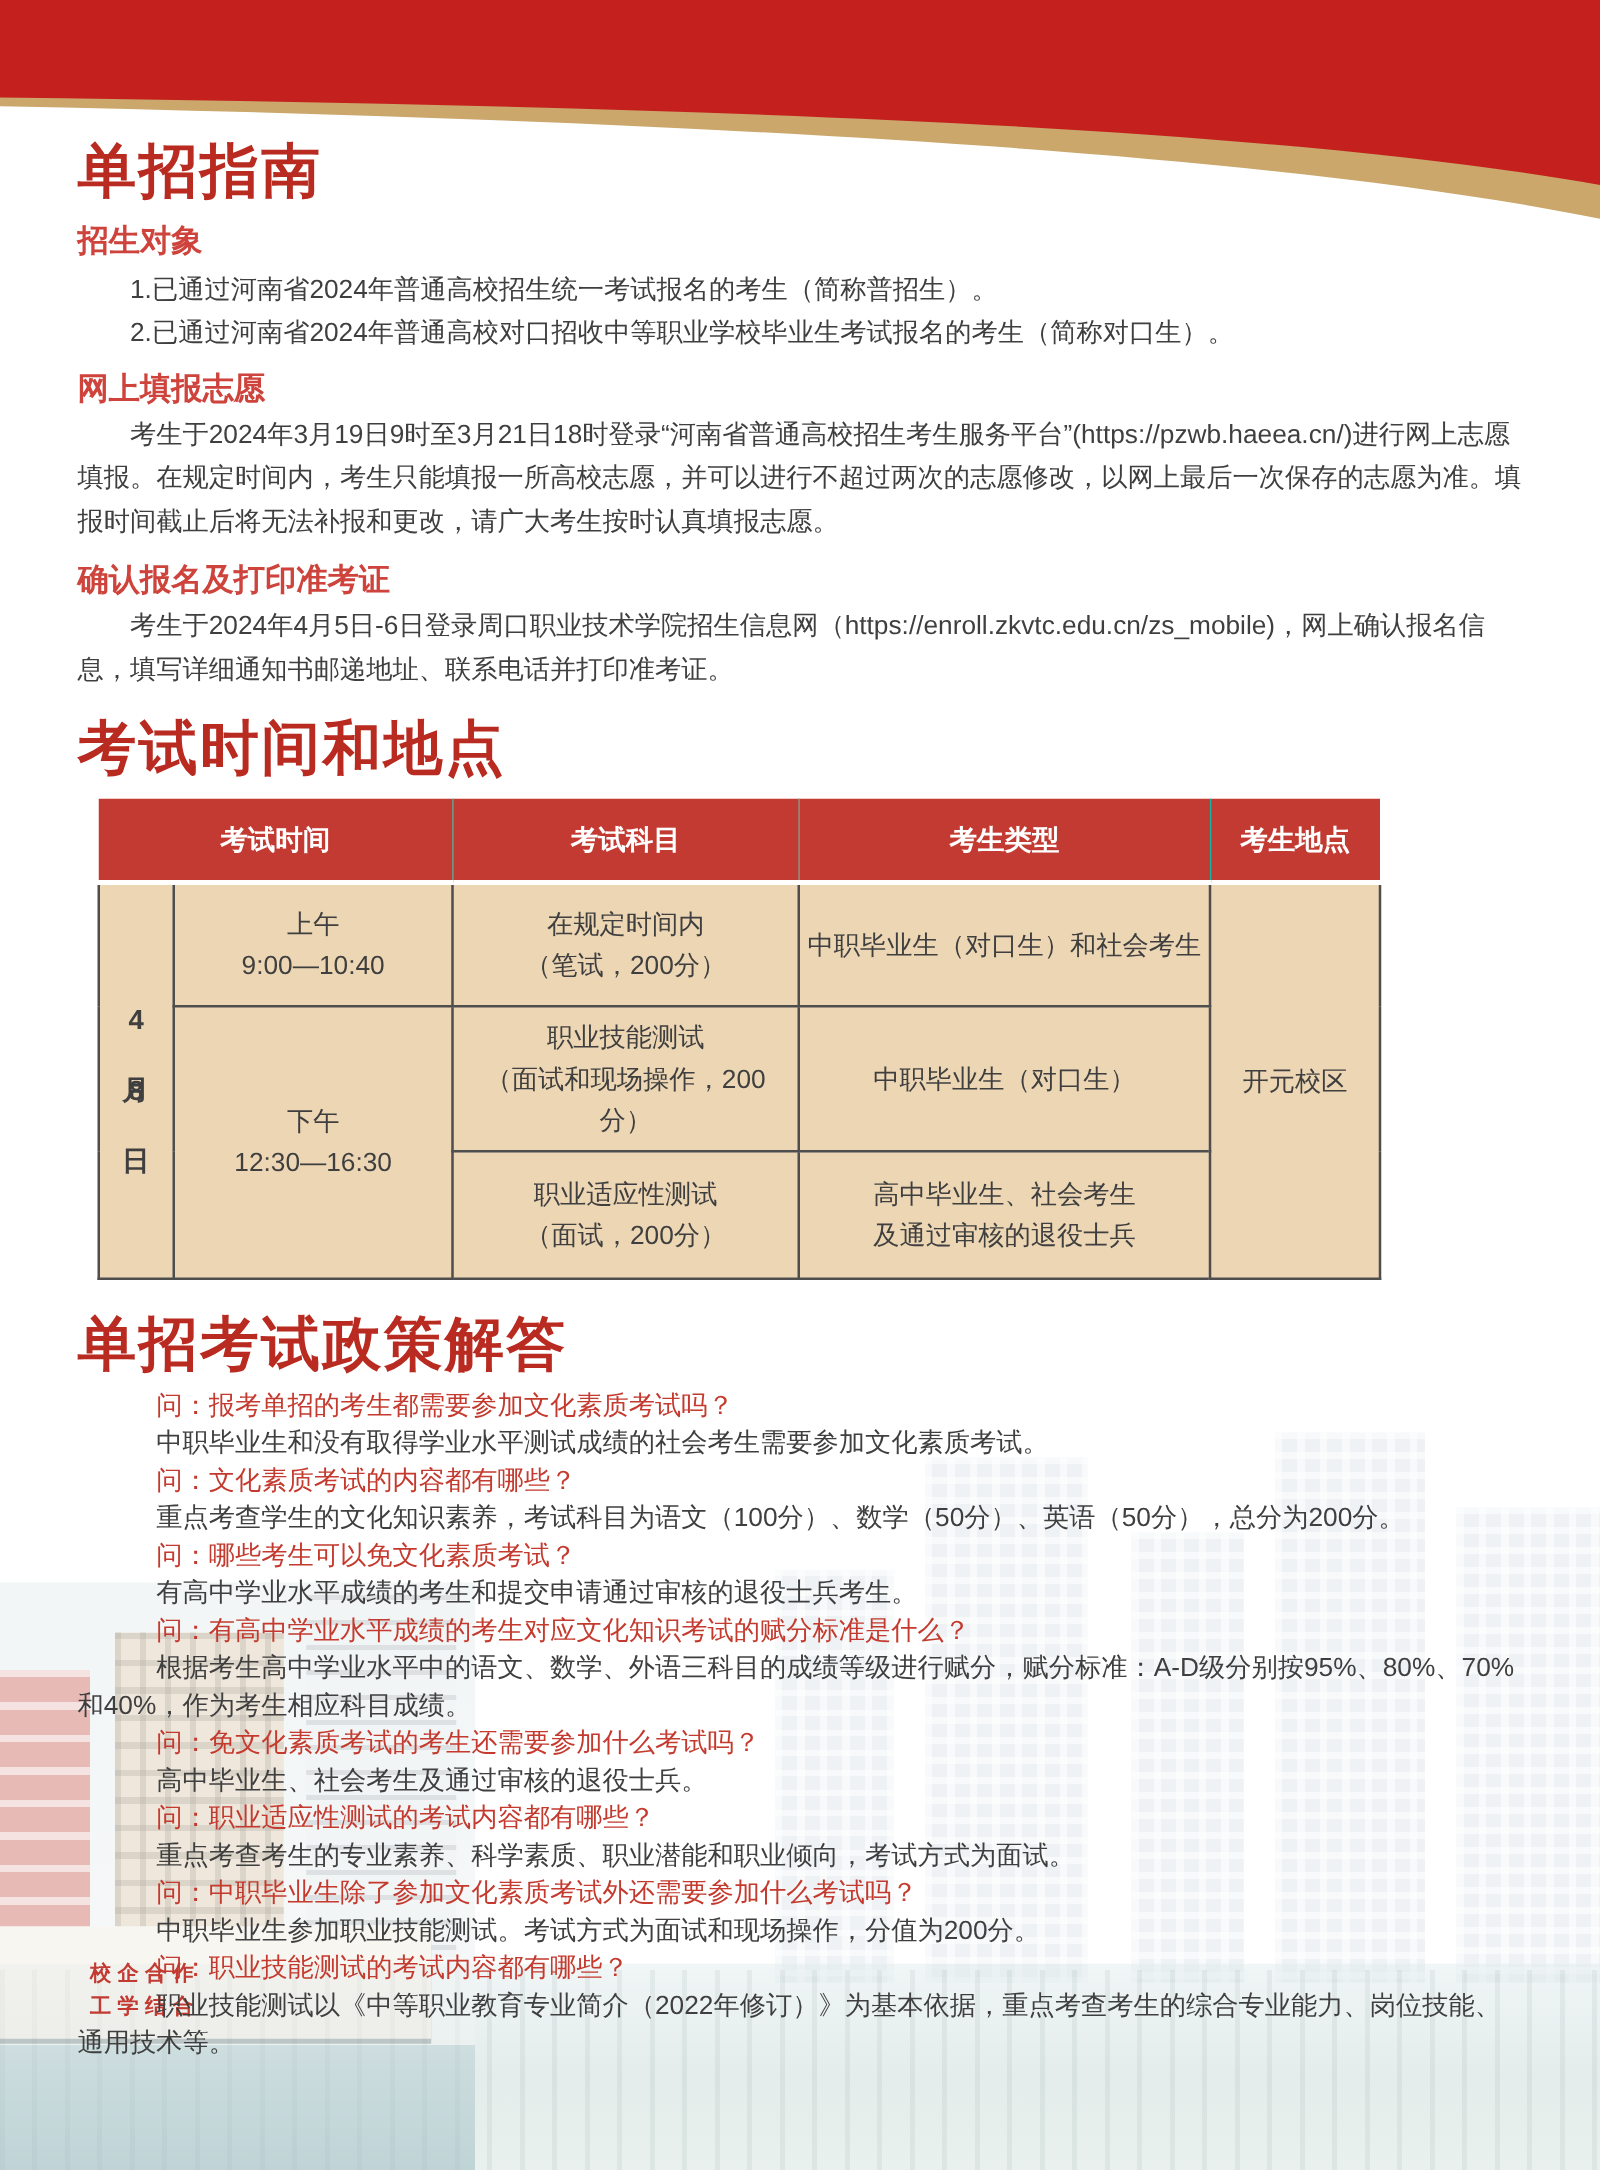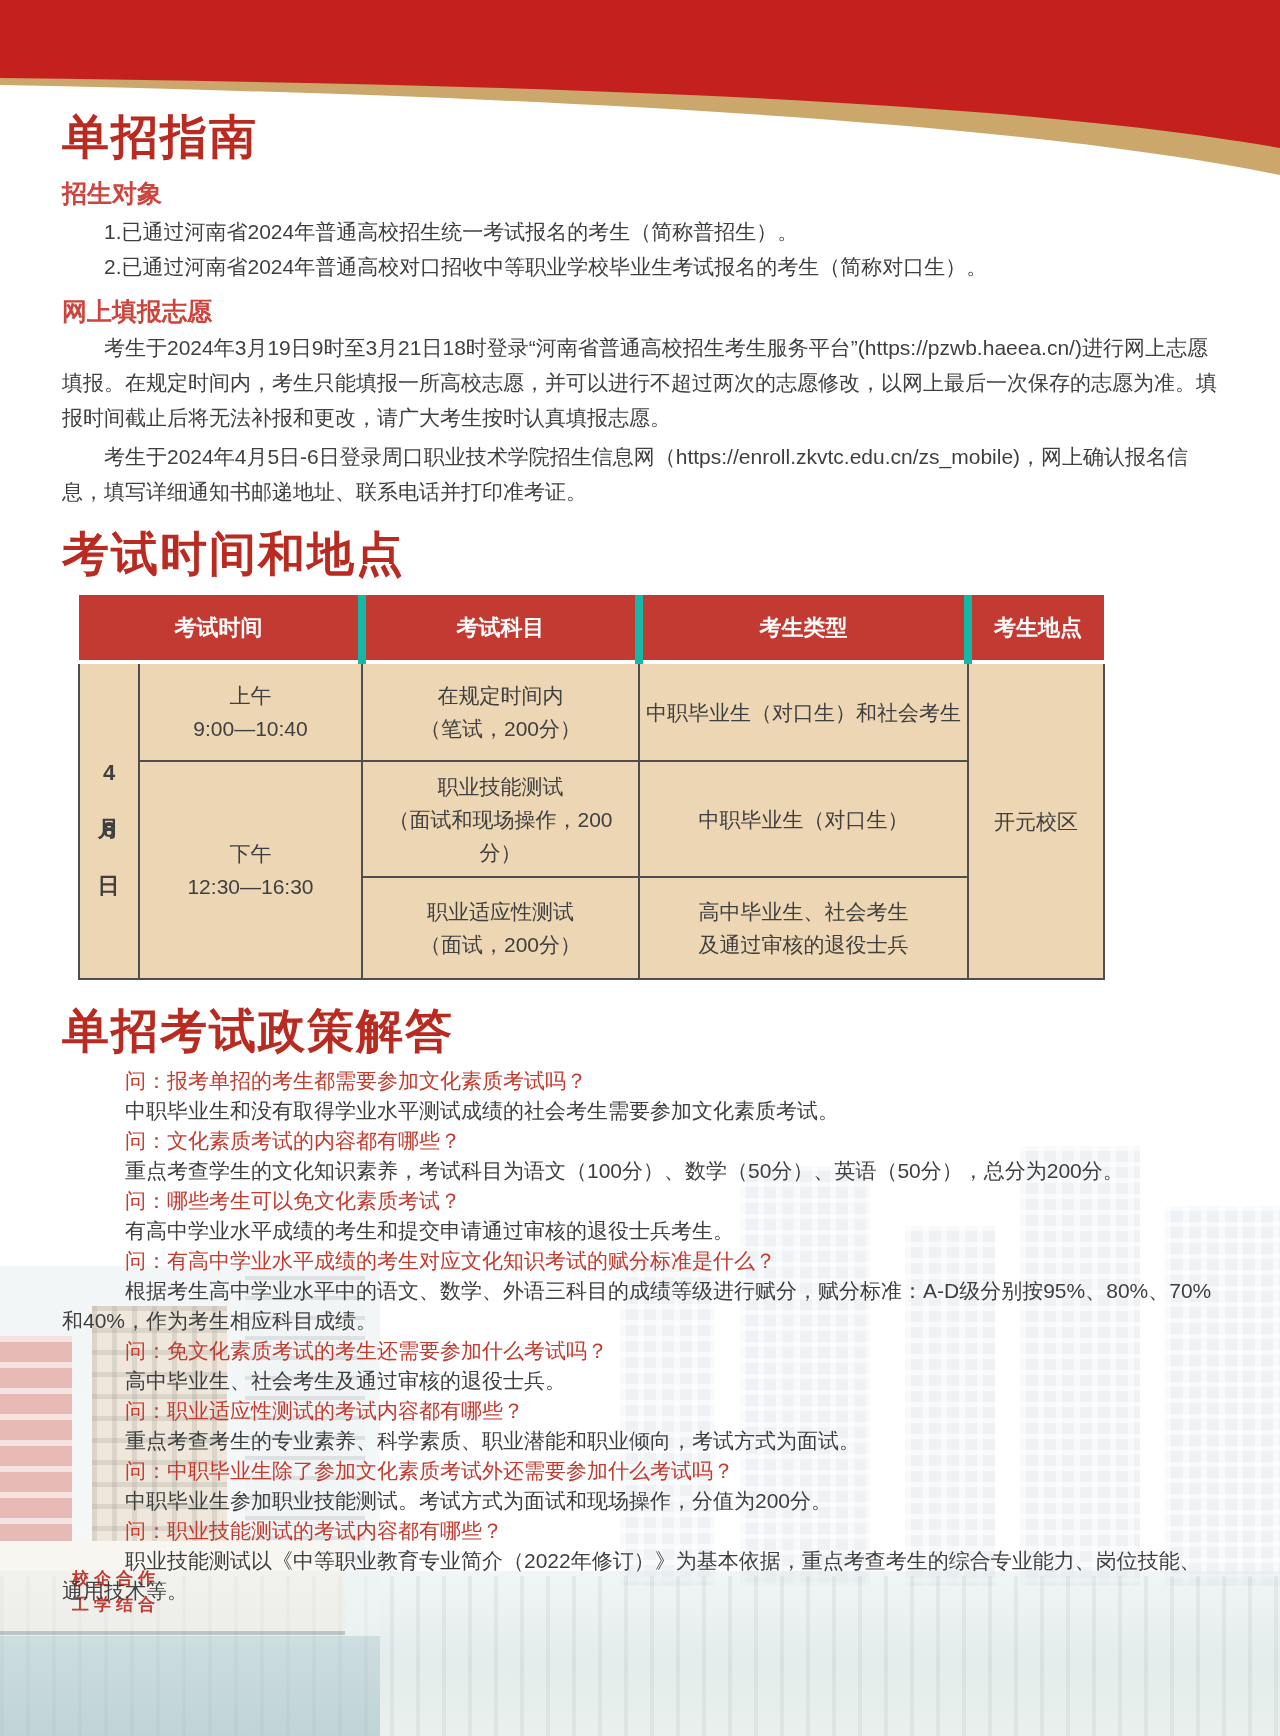--- a/index.html
+++ b/index.html
@@ -57,21 +57,21 @@
   .li { margin:6px 0 0 0; font-size:21px; line-height:35px; text-indent:2em; }
   .li + .li { margin-top:0; }
   .para { margin:4px 0 0 0; font-size:21px; line-height:35px; text-indent:2em; }
   #exam-title { margin-top:18px; }
   #qa-title { margin-top:24px; }
 
   
   table.exam { border-collapse:collapse; margin:14px 0 0 16px; table-layout:fixed; width:1025px; }
   table.exam th { background:#c23a31; color:#ffffff; font-size:22px; font-weight:700;
     height:63px; border:none; border-bottom:4px solid #ffffff; }
-  table.exam th + th { border-left:8px solid #14b8a6; }
+  table.exam th + th { border-left:1px solid #14b8a6; }
   table.exam td { background:#ecd6b4; border:2px solid #4e4e4e; text-align:center;
     vertical-align:middle; font-size:21px; line-height:33px; color:#3f3f3f; padding:4px 6px; }
   .pre { white-space:pre-line; }
   .r1 td { height:88px; }
   .r2 td { height:106px; }
   .r3 td { height:92px; }
   .v-date { writing-mode:vertical-rl; text-orientation:upright; letter-spacing:16px;
     font-weight:700; font-size:22px; }
 
   
@@ -115,20 +115,21 @@
 
     <h1 class="big-title" id="guide-title">单招指南</h1>
 
     <h3 class="red-sub sub-1">招生对象</h3>
     <p class="li">1.已通过河南省2024年普通高校招生统一考试报名的考生（简称普招生）。</p>
     <p class="li">2.已通过河南省2024年普通高校对口招收中等职业学校毕业生考试报名的考生（简称对口生）。</p>
 
     <h3 class="red-sub sub-2">网上填报志愿</h3>
     <p class="para">考生于2024年3月19日9时至3月21日18时登录“河南省普通高校招生考生服务平台”(https://pzwb.haeea.cn/)进行网上志愿填报。在规定时间内，考生只能填报一所高校志愿，并可以进行不超过两次的志愿修改，以网上最后一次保存的志愿为准。填报时间截止后将无法补报和更改，请广大考生按时认真填报志愿。</p>
 
+    <h3 class="red-sub sub-3">确认报名及打印准考证</h3>
     <p class="para">考生于2024年4月5日-6日登录周口职业技术学院招生信息网（https://enroll.zkvtc.edu.cn/zs_mobile)，网上确认报名信息，填写详细通知书邮递地址、联系电话并打印准考证。</p>
 
     <h1 class="big-title" id="exam-title">考试时间和地点</h1>
 
     <table class="exam">
       <colgroup>
         <col style="width:60px">
           <col style="width:223px">
           <col style="width:277px">
         <col style="width:329px">

